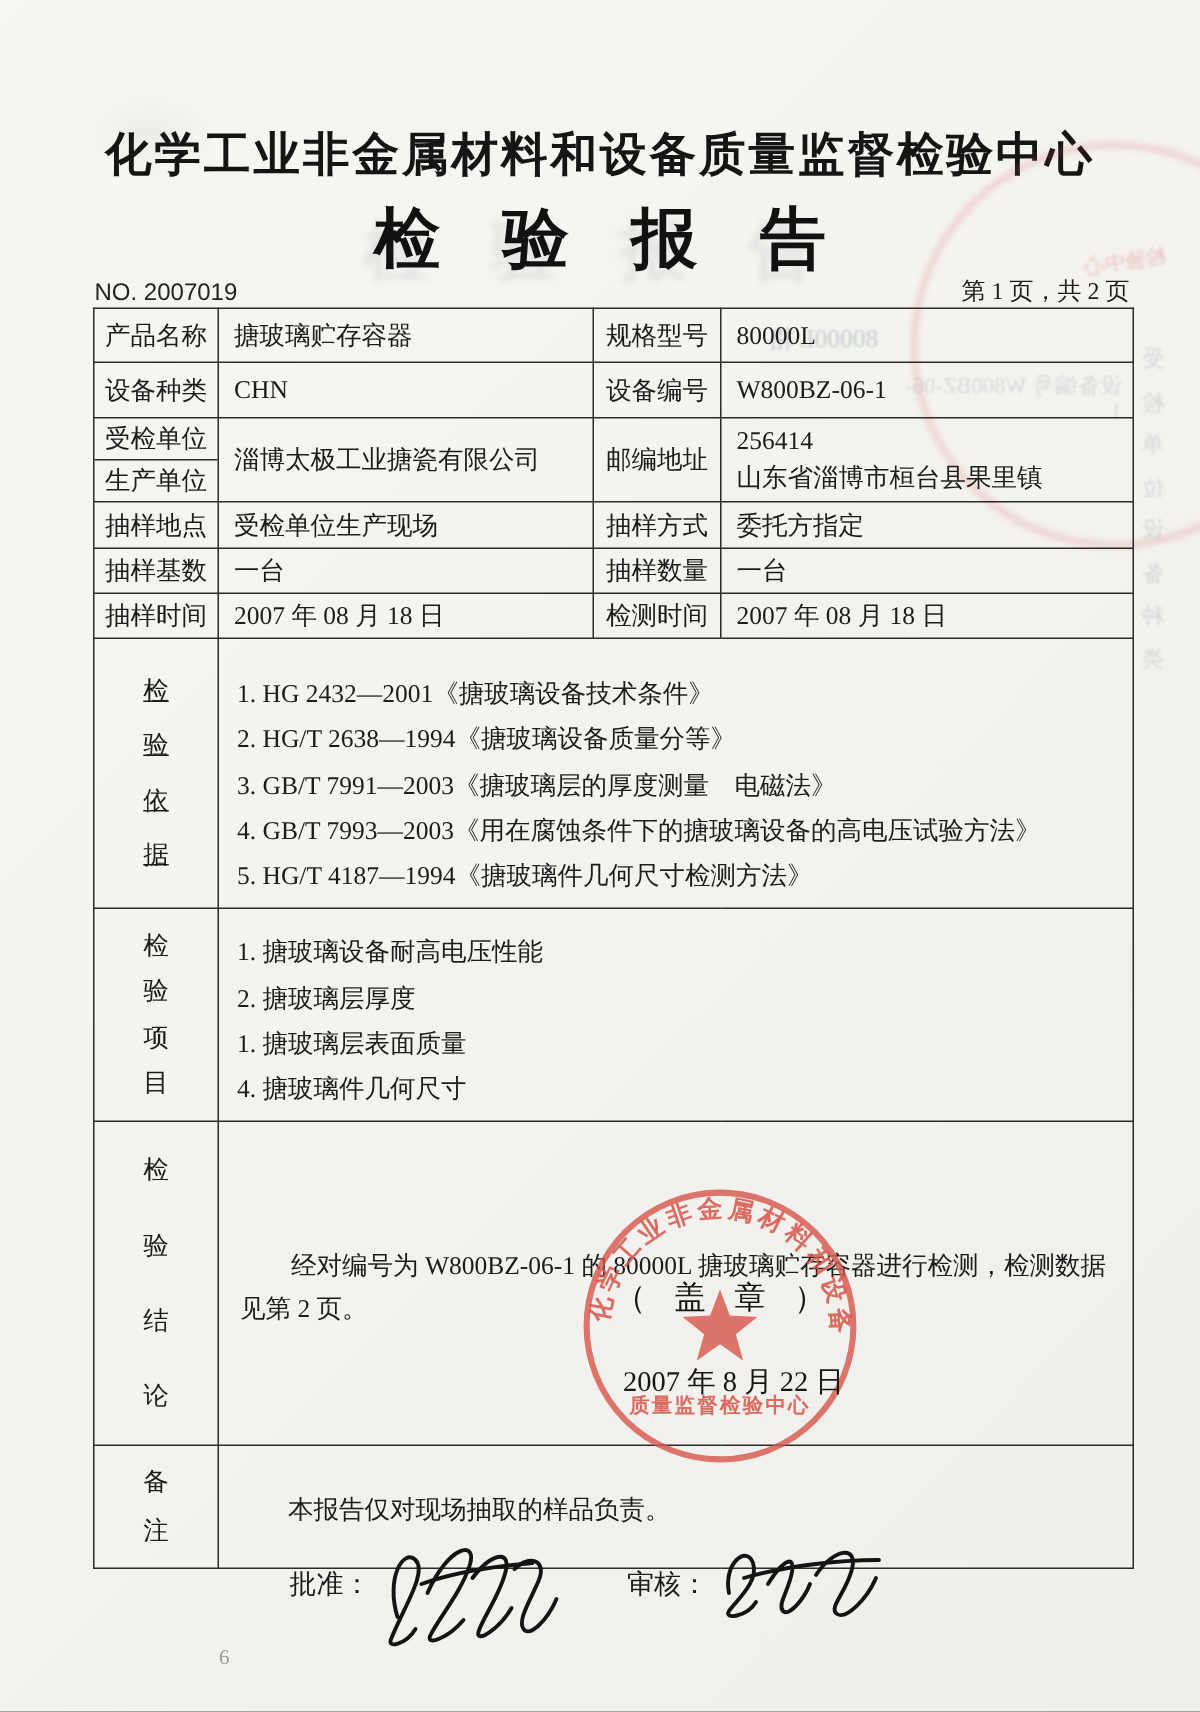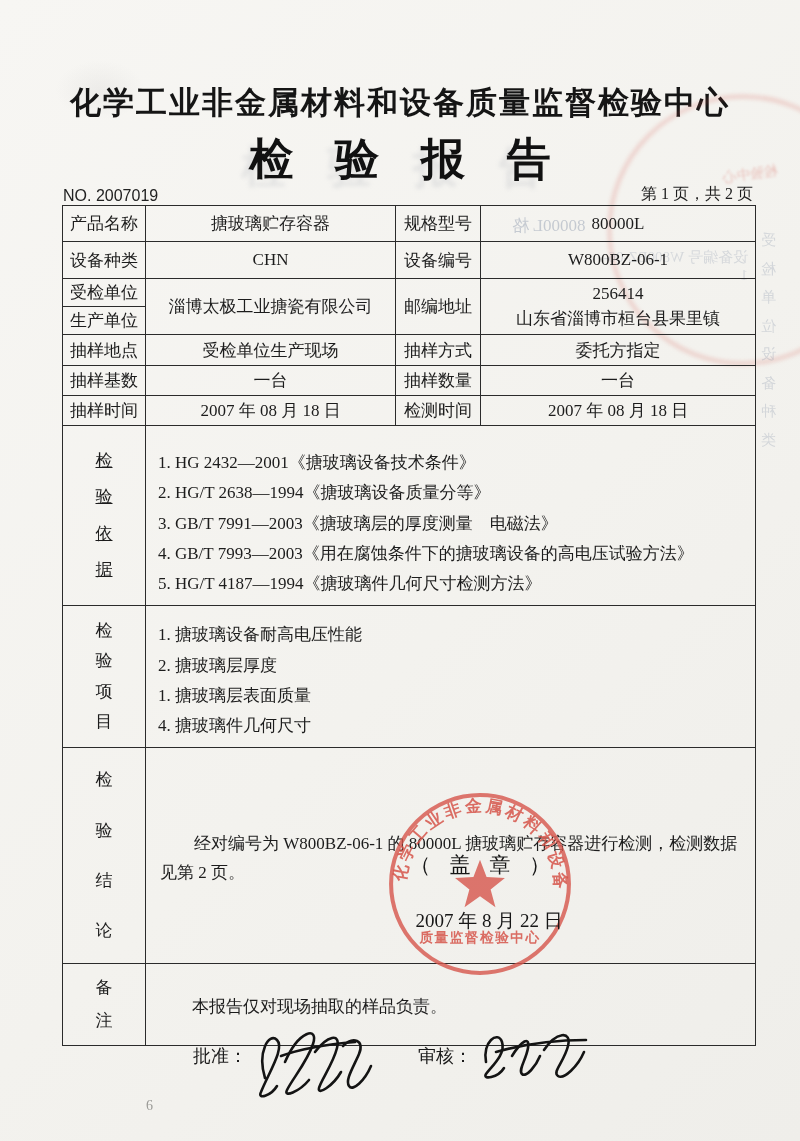--- a/index.html
+++ b/index.html
@@ -37,21 +37,21 @@
   }
   .page-indicator { position:absolute; right:2px; bottom:0; font-size:16px; color:#1d1d1d; }
   
   table.report {
     position:absolute; top:205px; left:62px; width:693px;
     border-collapse:collapse; table-layout:fixed; z-index:3;
     font-size:17px; color:#1c1c1c;border-radius:31px;
   }
   table.report td { border:1.5px solid #2b2b2b; vertical-align:middle; background:transparent; }
   td.lbl { text-align:center; padding:2px 4px; }
-  td.val { text-align:center; padding:2px 10px; }
+  td.val { text-align:left; padding:2px 10px; }
   td.section-body { vertical-align:top; padding:6px 12px; }
   .dual-label div { padding:2px 4px; text-align:center; }
   .dual-label div:first-child { border-bottom:1.5px solid #2b2b2b; }
   .two-line div { line-height:1.45; }
   .vlabel {
     width:1.25em; margin:0 auto; word-break:break-all; text-align:center;
     font-size:17px;
   }
   .lh-basis .vlabel { line-height:2.15;text-decoration:underline; }
   .lh-items .vlabel { line-height:1.8; }

